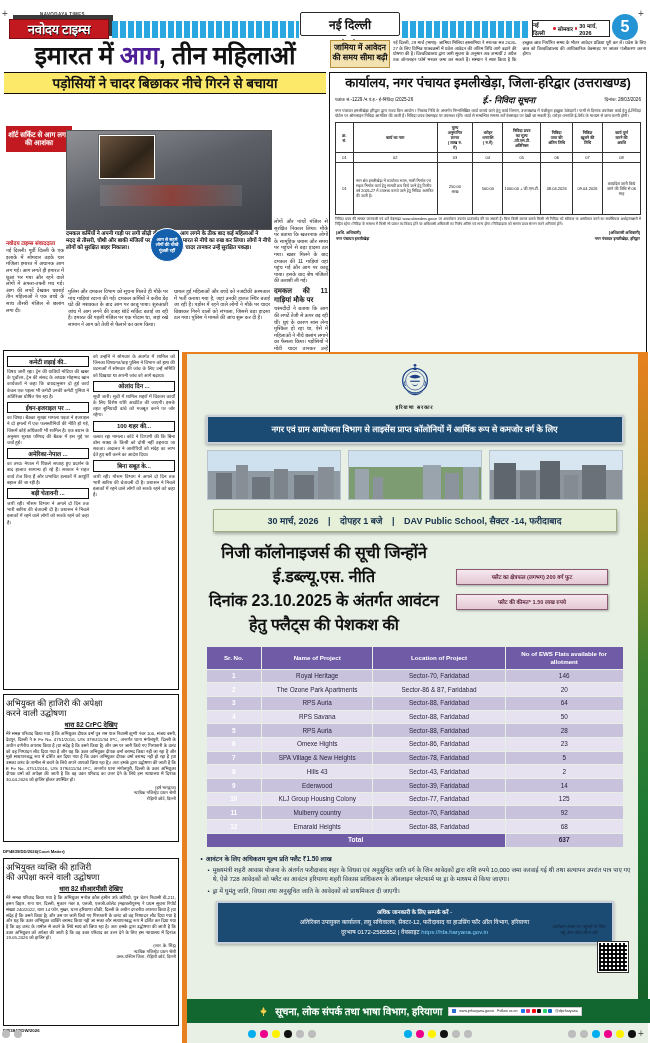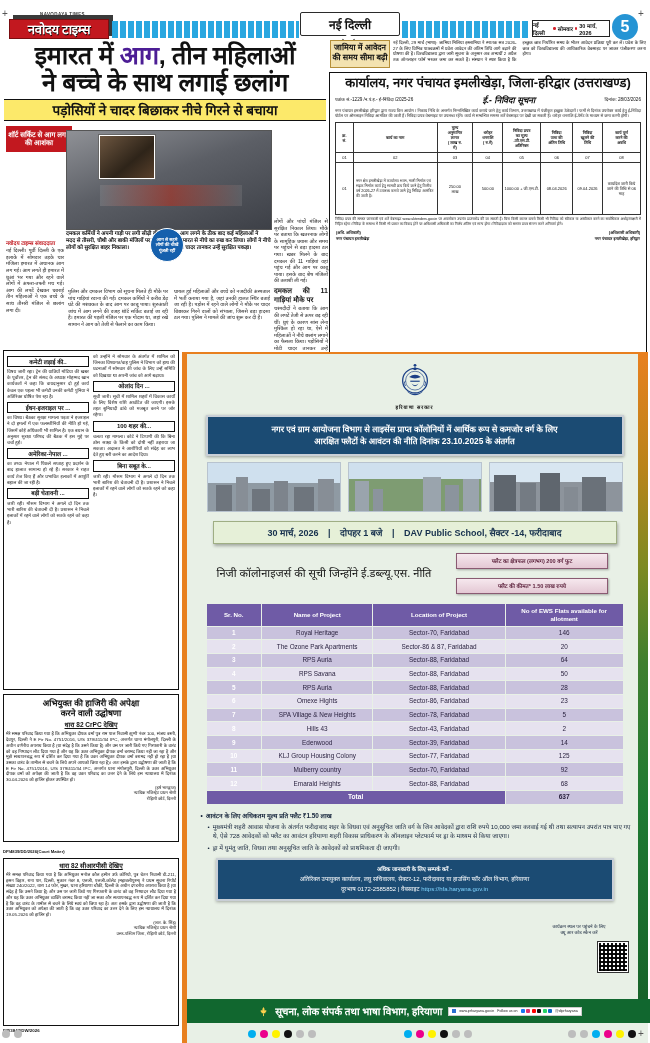--- a/index.html
+++ b/index.html
@@ -142,21 +142,21 @@
   }
 
   
   .court-box {
     position:absolute; left:3px; width:176px;
     border:1.4px solid #111; background:#fff; padding:2px;
   }
   .court-box.b1 { top:694px; height:148px; }
   .court-box.b2 { top:858px; height:168px; }
   .court-title {
-    text-align:center; font-size:8.5px; font-weight:bold; line-height:1.2;
+    text-align:left; font-size:8.5px; font-weight:normal; line-height:1.2;
     color:#111; padding:1px 0 2px;
   }
   .court-sub {
     text-align:center; font-size:6.5px; font-weight:bold;
     text-decoration:underline; color:#111; padding-bottom:2px;
   }
   .court-body { font-size:4.4px; line-height:1.3; text-align:justify; color:#111; }
   .court-sign { text-align:right; font-size:4.2px; color:#111; margin-top:2px; line-height:1.3; }
   .dp-strip {
     position:absolute; left:3px; top:1028px; width:176px;
@@ -241,21 +241,21 @@
   .venue-bar {
     margin:9px auto 0; width:404px; background:#e6f0d8;
     border:1.5px solid #9fae84; box-shadow:1px 2px 3px rgba(0,0,0,.3);
     text-align:center; padding:4px 0;
     font-size:9px; font-weight:bold; color:#16304d;
   }
   .venue-bar span.sep { color:#16304d; padding:0 7px; }
 
   .offer-row { display:flex; margin-top:9px; align-items:center; }
   .offer-left {
-    width:252px; text-align:center; font-size:11px; font-weight:normal;
+    width:252px; text-align:center; font-size:16px; font-weight:bold;
     color:#111; line-height:1.5; padding-left:6px;
   }
   .offer-right { width:170px; display:flex; flex-direction:column; gap:9px; align-items:center; }
   .pill {
     width:152px; background:linear-gradient(180deg,#f6e8ee,#e4c8d4);
     border:1.3px solid #8a5a72; box-shadow:1px 1px 2px rgba(0,0,0,.3);
     text-align:center; font-size:5.6px; font-weight:bold; color:#5b1f3a; padding:3px 2px;
   }
 
   
@@ -347,21 +347,20 @@
     <span class="dateline-text">सोमवार</span>
     <span class="dot-red"></span>
     <span class="dateline-text">30 मार्च, 2026</span>
   </div>
   <div class="pageno-circle">5</div>
 </div>
 
 <div class="news-zone">
   <div class="headline">
     <span>इमारत में </span><span class="fire">आग</span><span>, तीन महिलाओं</span>
-    <div>ने बच्चे के साथ लगाई छलांग</div>
   </div>
   <div class="subhead-band">पड़ोसियों ने चादर बिछाकर नीचे गिरने से बचाया</div>
 
   <div class="short-circuit">शॉर्ट सर्किट से आग लगने की आशंका</div>
 
   <div class="photo-main">
     <div class="photo-inset"></div>
   </div>
   <div class="cap-left">दमकल कर्मियों ने अपनी गाड़ी पर लगी सीढ़ी की मदद से तीसरी, चौथी और बाकी मंजिलों पर फंसे लोगों को सुरक्षित बाहर निकाला।</div>
   <div class="cap-right">आग लगने के ठीक बाद कई महिलाओं ने इमारत से नीचे का रुख कर लिया। लोगों ने नीचे से चादर तानकर उन्हें सुरक्षित पकड़ा।</div>
@@ -419,20 +418,24 @@
   <div class="court-body">मेरे समक्ष परिवाद किया गया है कि अभियुक्त दीपक वर्मा पुत्र राम पाल निवासी झुग्गी नंबर 100, संजय बस्ती, देवपुर, दिल्ली ने E Fir No. 4751/2016, U/S 379/411/34 IPC, अन्तर्गत थाना मंगोलपुरी, दिल्ली के अधीन वर्णनीय अपराध किया है (या संदेह है कि उसने किया है) और उस पर जारी किये गए गिरफ्तारी के वारंट को वह निष्पादन लौट दिया गया है और यह कि उक्त अभियुक्त दीपक वर्मा बरामद किया नहीं जा रहा है और मुझे सत्यापनबद्ध रूप में दर्शित कर दिया गया है कि उक्त अभियुक्त दीपक वर्मा बरामद नहीं हो रहा है (या उसका वारंट के तामील से बचने के लिये अपने आपको छिपा रहा है)। अतः इसके द्वारा उद्घोषणा की जाती है कि E Fir No. 4751/2016, U/S 379/411/34 IPC, अन्तर्गत थाना मंगोलपुरी, दिल्ली के उक्त अभियुक्त दीपक वर्मा को अपेक्षा की जाती है कि वह उक्त परिवाद का उत्तर देने के लिये इस न्यायालय में दिनांक 30.04.2026 को हाजिर होकर उपस्थित हो।</div>
   <div class="court-sign">
     <div>(हर्ष भारद्वाज)</div>
     <div>न्यायिक मजिस्ट्रेट प्रथम श्रेणी</div>
     <div>रोहिणी कोर्ट, दिल्ली</div>
   </div>
 </div>
 <div class="dp-left-tag">DP/4839/DD/2026(Court Matter)</div>
 
 <div class="court-box b2">
+  <div class="court-title">
+    <div>अभियुक्त व्यक्ति की हाजिरी</div>
+    <div>की अपेक्षा करने वाली उद्घोषणा</div>
+  </div>
   <div class="court-sub">धारा 82 सीआरपीसी देखिए</div>
   <div class="court-body">मेरे समक्ष परिवाद किया गया है कि अभियुक्त मनोज कौल हसीन उर्फ कोरियो, पुत्र चेतन निवासी डी-211, हसन विहार, राना पार, दिल्ली, मुकान नंबर 8, एलजी, एलजी-कॉलेट (महाबलीपुरम) ने प्रथम सूचना रिपोर्ट संख्या 240/2022, धारा 14 फोर, मुखर, थाना हरियाणा चौकी, दिल्ली के अधीन दण्डनीय अपराध किया है (या संदेह है कि उसने किया है) और उस पर जारी किये गए गिरफ्तारी के वारंट को वह निष्पादन लौट दिया गया है और यह कि उक्त अभियुक्त व्यक्ति बरामद किया नहीं जा सका और सत्यापनबद्ध रूप में दर्शित कर दिया गया है कि वह वारंट के तामील से बचने के लिये स्वयं को छिपा रहा है। अतः इसके द्वारा उद्घोषणा की जाती है कि उक्त अभियुक्त को अपेक्षा की जाती है कि वह उक्त परिवाद का उत्तर देने के लिए इस न्यायालय में दिनांक 19.05.2026 को हाजिर हो।</div>
   <div class="court-sign">
     <div>(आर. के. सिंह)</div>
     <div>न्यायिक मजिस्ट्रेट प्रथम श्रेणी</div>
     <div>उत्तर-पश्चिम जिला, रोहिणी कोर्ट, दिल्ली</div>
   </div>
 </div>
 <div class="dp-strip">DP/3842/DW/2026</div>
 
@@ -531,21 +534,20 @@
         <path d="M22 30 h16 v2 h-16 z"></path>
         <path d="M24 35 q6 6 12 0 q-6 9 -12 0 z"></path>
         <path d="M14 30 q-5 4 0 9 M46 30 q5 4 0 9" stroke="#1b3f86" stroke-width="1.4" fill="none"></path>
         <path d="M16 48 q14 9 28 0 q-14 14 -28 0 z"></path>
       </g>
     </svg>
     <div class="emblem-label">हरियाणा   सरकार</div>
 
     <div class="blue-head">
       <div class="l1">नगर एवं ग्राम आयोजना विभाग से लाइसेंस प्राप्त कॉलोनियों में आर्थिक रूप से कमजोर वर्ग के लिए</div>
-      <div class="l1">आरक्षित फ्लैटों के आवंटन की नीति दिनांक 23.10.2025 के अंतर्गत</div>
     </div>
 
     <div class="photo-row">
       <div class="ad-photo p1">
         <div class="bld" style="left:8px;width:16px;height:26px;"></div>
         <div class="bld" style="left:28px;width:12px;height:34px;background:#878e96;"></div>
         <div class="bld" style="left:44px;width:18px;height:22px;"></div>
         <div class="bld" style="left:66px;width:14px;height:30px;background:#7d848c;"></div>
         <div class="bld" style="left:86px;width:20px;height:24px;"></div>
         <div class="bld" style="left:110px;width:16px;height:32px;background:#878e96;"></div>
@@ -570,20 +572,21 @@
       <span>30 मार्च, 2026</span>
       <span class="sep">|</span>
       <span>दोपहर 1 बजे</span>
       <span class="sep">|</span>
       <span>DAV Public  School, सैक्टर -14, फरीदाबाद</span>
     </div>
 
     <div class="offer-row">
       <div class="offer-left">
         <div>निजी कॉलोनाइजर्स की सूची जिन्होंने ई.डब्ल्यू.एस. नीति</div>
+        <div>दिनांक 23.10.2025 के अंतर्गत आवंटन हेतु फ्लैट्स की पेशकश की</div>
       </div>
       <div class="offer-right">
         <div class="pill">फ्लैट का क्षेत्रफल (लगभग) 200 वर्ग फुट</div>
         <div class="pill">फ्लैट की कीमत* 1.50 लाख रुपये</div>
       </div>
     </div>
 
     <table class="ews-table">
       <thead>
         <tr>

